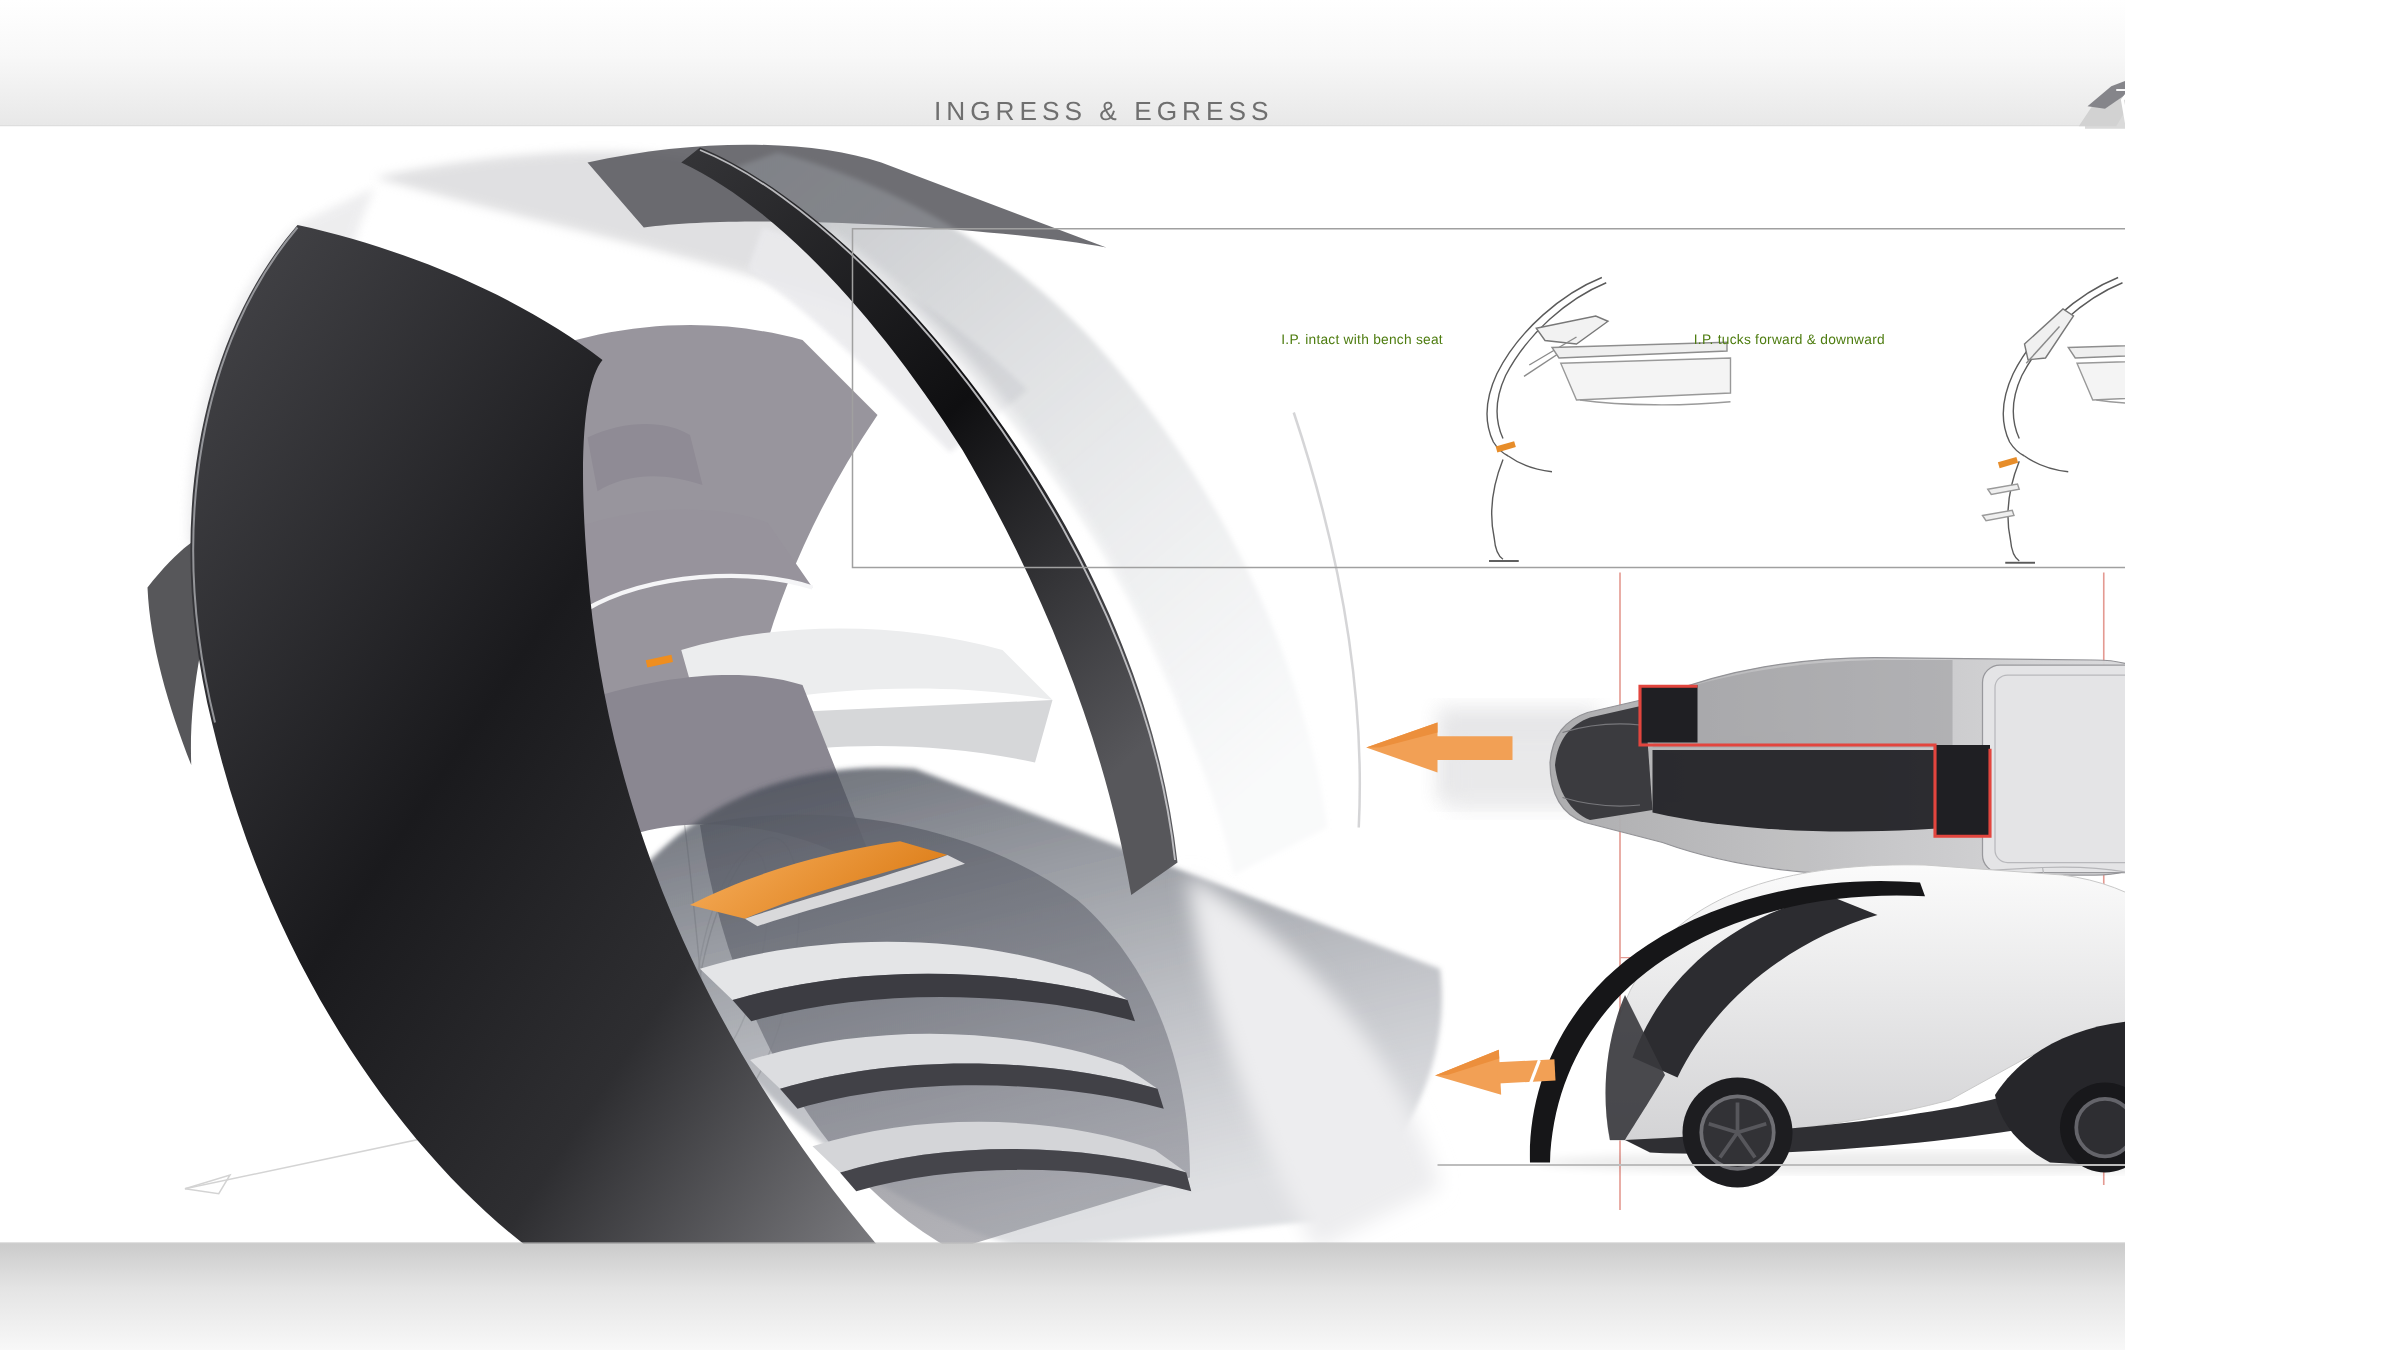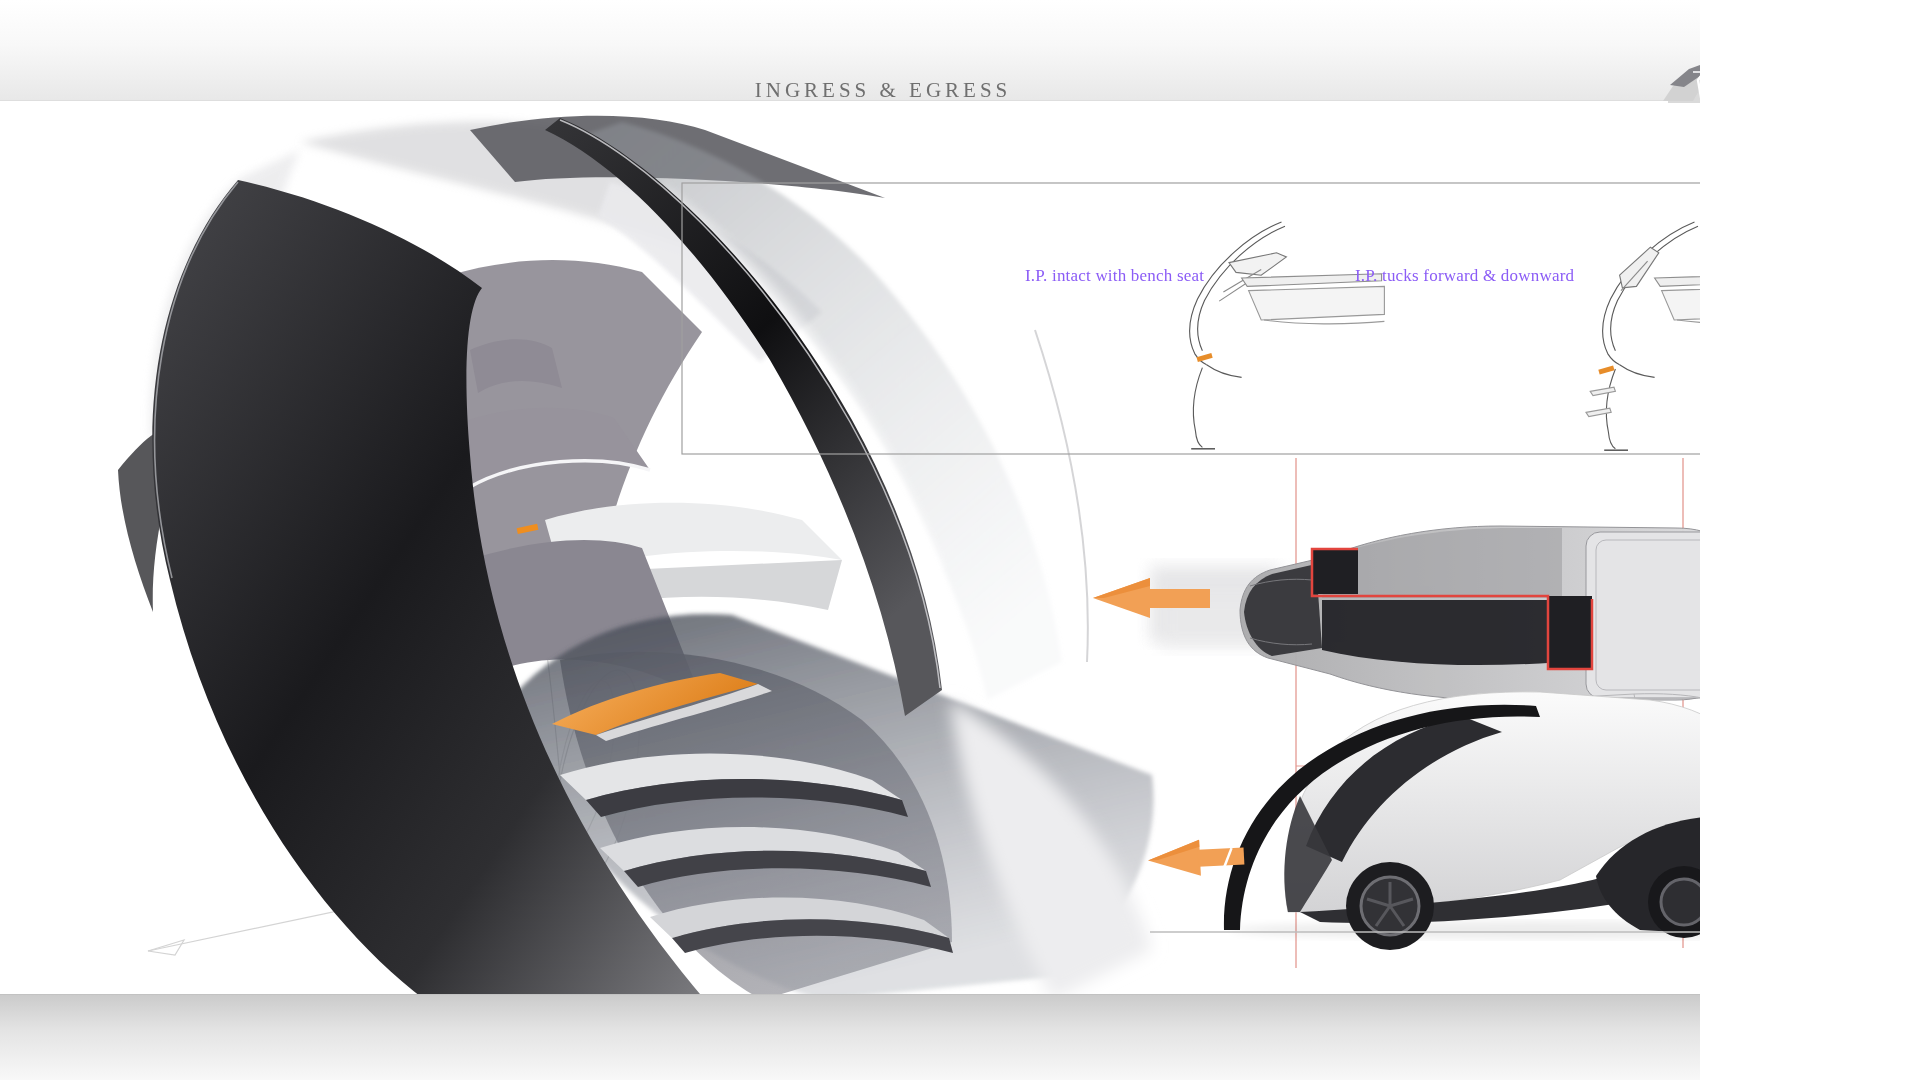--- a/index.html
+++ b/index.html
@@ -1,28 +1,28 @@
 <!DOCTYPE html>
 <html><head>
 <meta charset="utf-8">
 <style>
   html,body{margin:0;padding:0;background:#ffffff;}
   .page{position:relative;width:1700px;height:1080px;overflow:hidden;background:#ffffff;
-        font-family:Liberation Serif, serif;}
+        font-family:Liberation Sans, sans-serif;}
   .header-band{position:absolute;top:0;left:0;width:1920px;height:100px;
         background:linear-gradient(180deg,#ffffff 0%,#f8f8f8 45%,#e8e8e8 100%);
         border-bottom:1px solid #dedede;z-index:5;}
   .footer-band{position:absolute;left:0;bottom:0;width:1920px;height:85px;
         background:linear-gradient(180deg,#cbcbcb 0%,#e4e4e4 42%,#f8f8f8 100%);
         border-top:1px solid #c2c2c2;z-index:5;}
   .page-title{position:absolute;top:78px;left:50%;transform:translateX(-50%);margin-left:33px;
         font-size:21px;font-weight:400;letter-spacing:4px;color:#6f6f6f;white-space:nowrap;z-index:6;}
   .logo{position:absolute;top:0;left:0;z-index:6;}
   .artwork{position:absolute;top:0;left:0;z-index:2;}
-  .anno-label{position:absolute;top:266px;font-size:17px;color:#8b5cf6;letter-spacing:.2px;z-index:4;white-space:nowrap;}
+  .anno-label{position:absolute;top:266px;font-size:11px;color:#4d7c0f;letter-spacing:.2px;z-index:4;white-space:nowrap;}
   .anno-label.l1{left:1025px;}
   .anno-label.l2{left:1355px;}
 </style>
 </head>
 <body>
 
 <div class="page">
 
   <div class="header-band"></div>
   <div class="footer-band"></div>

